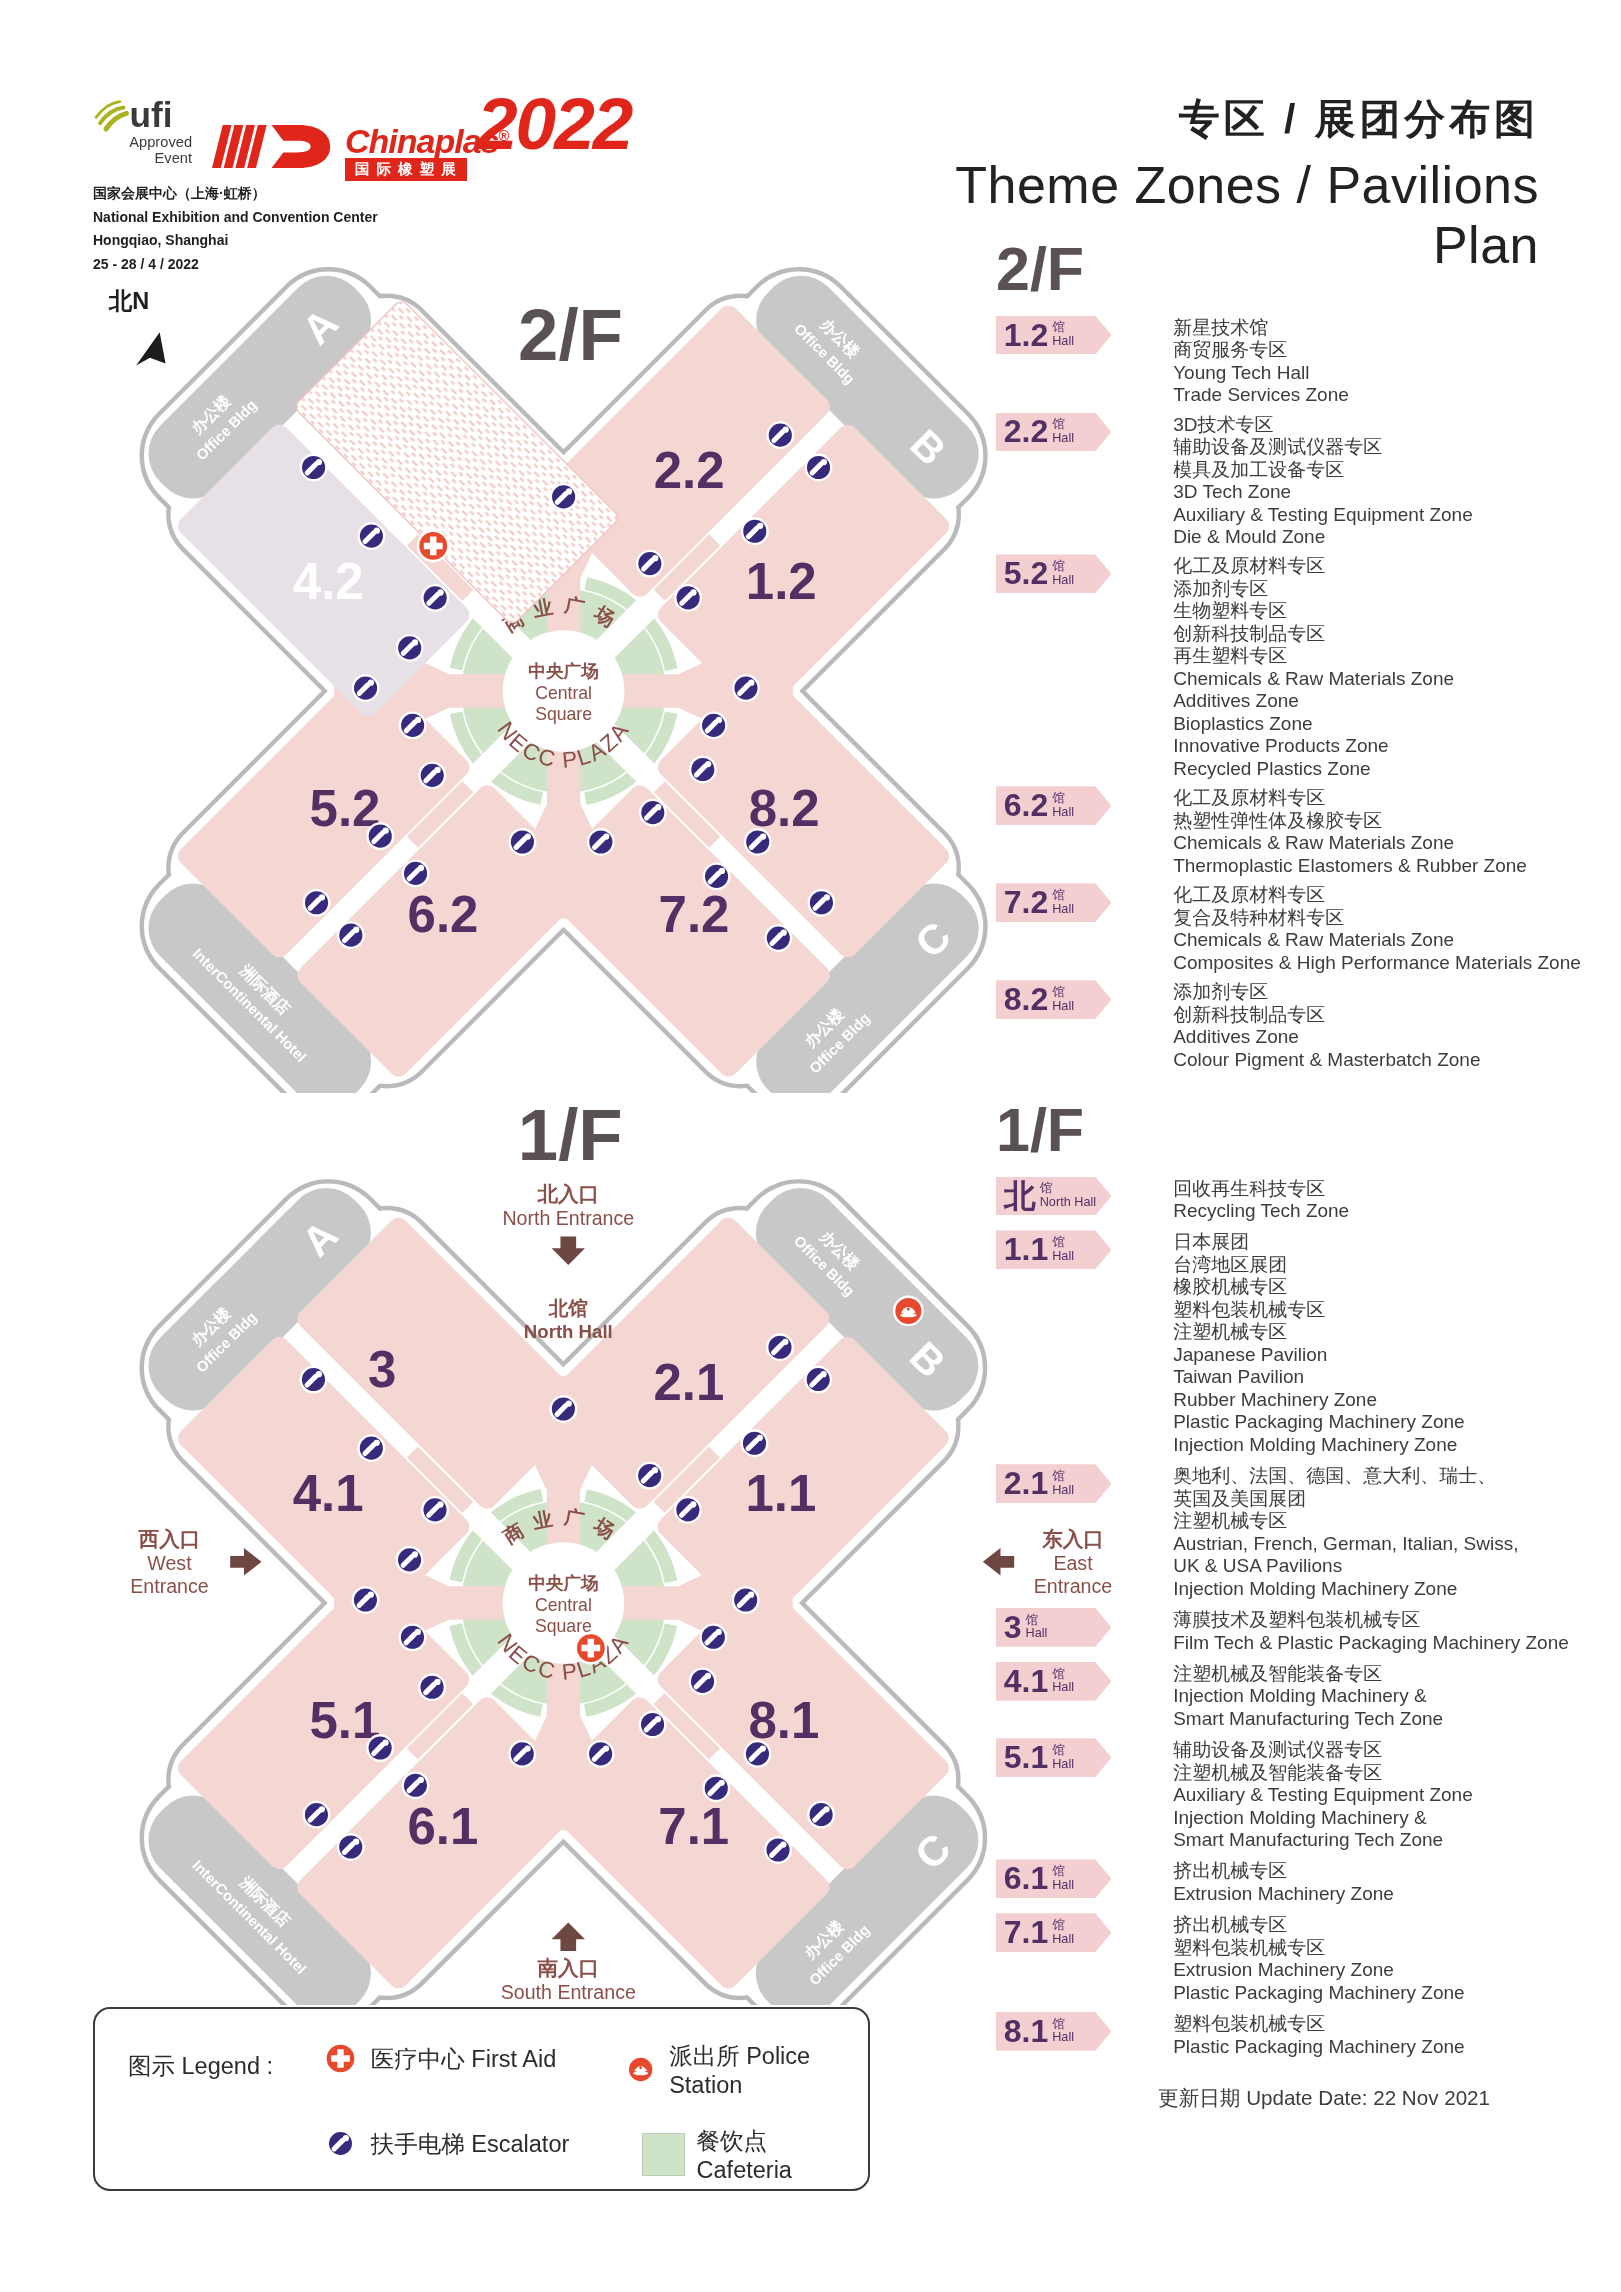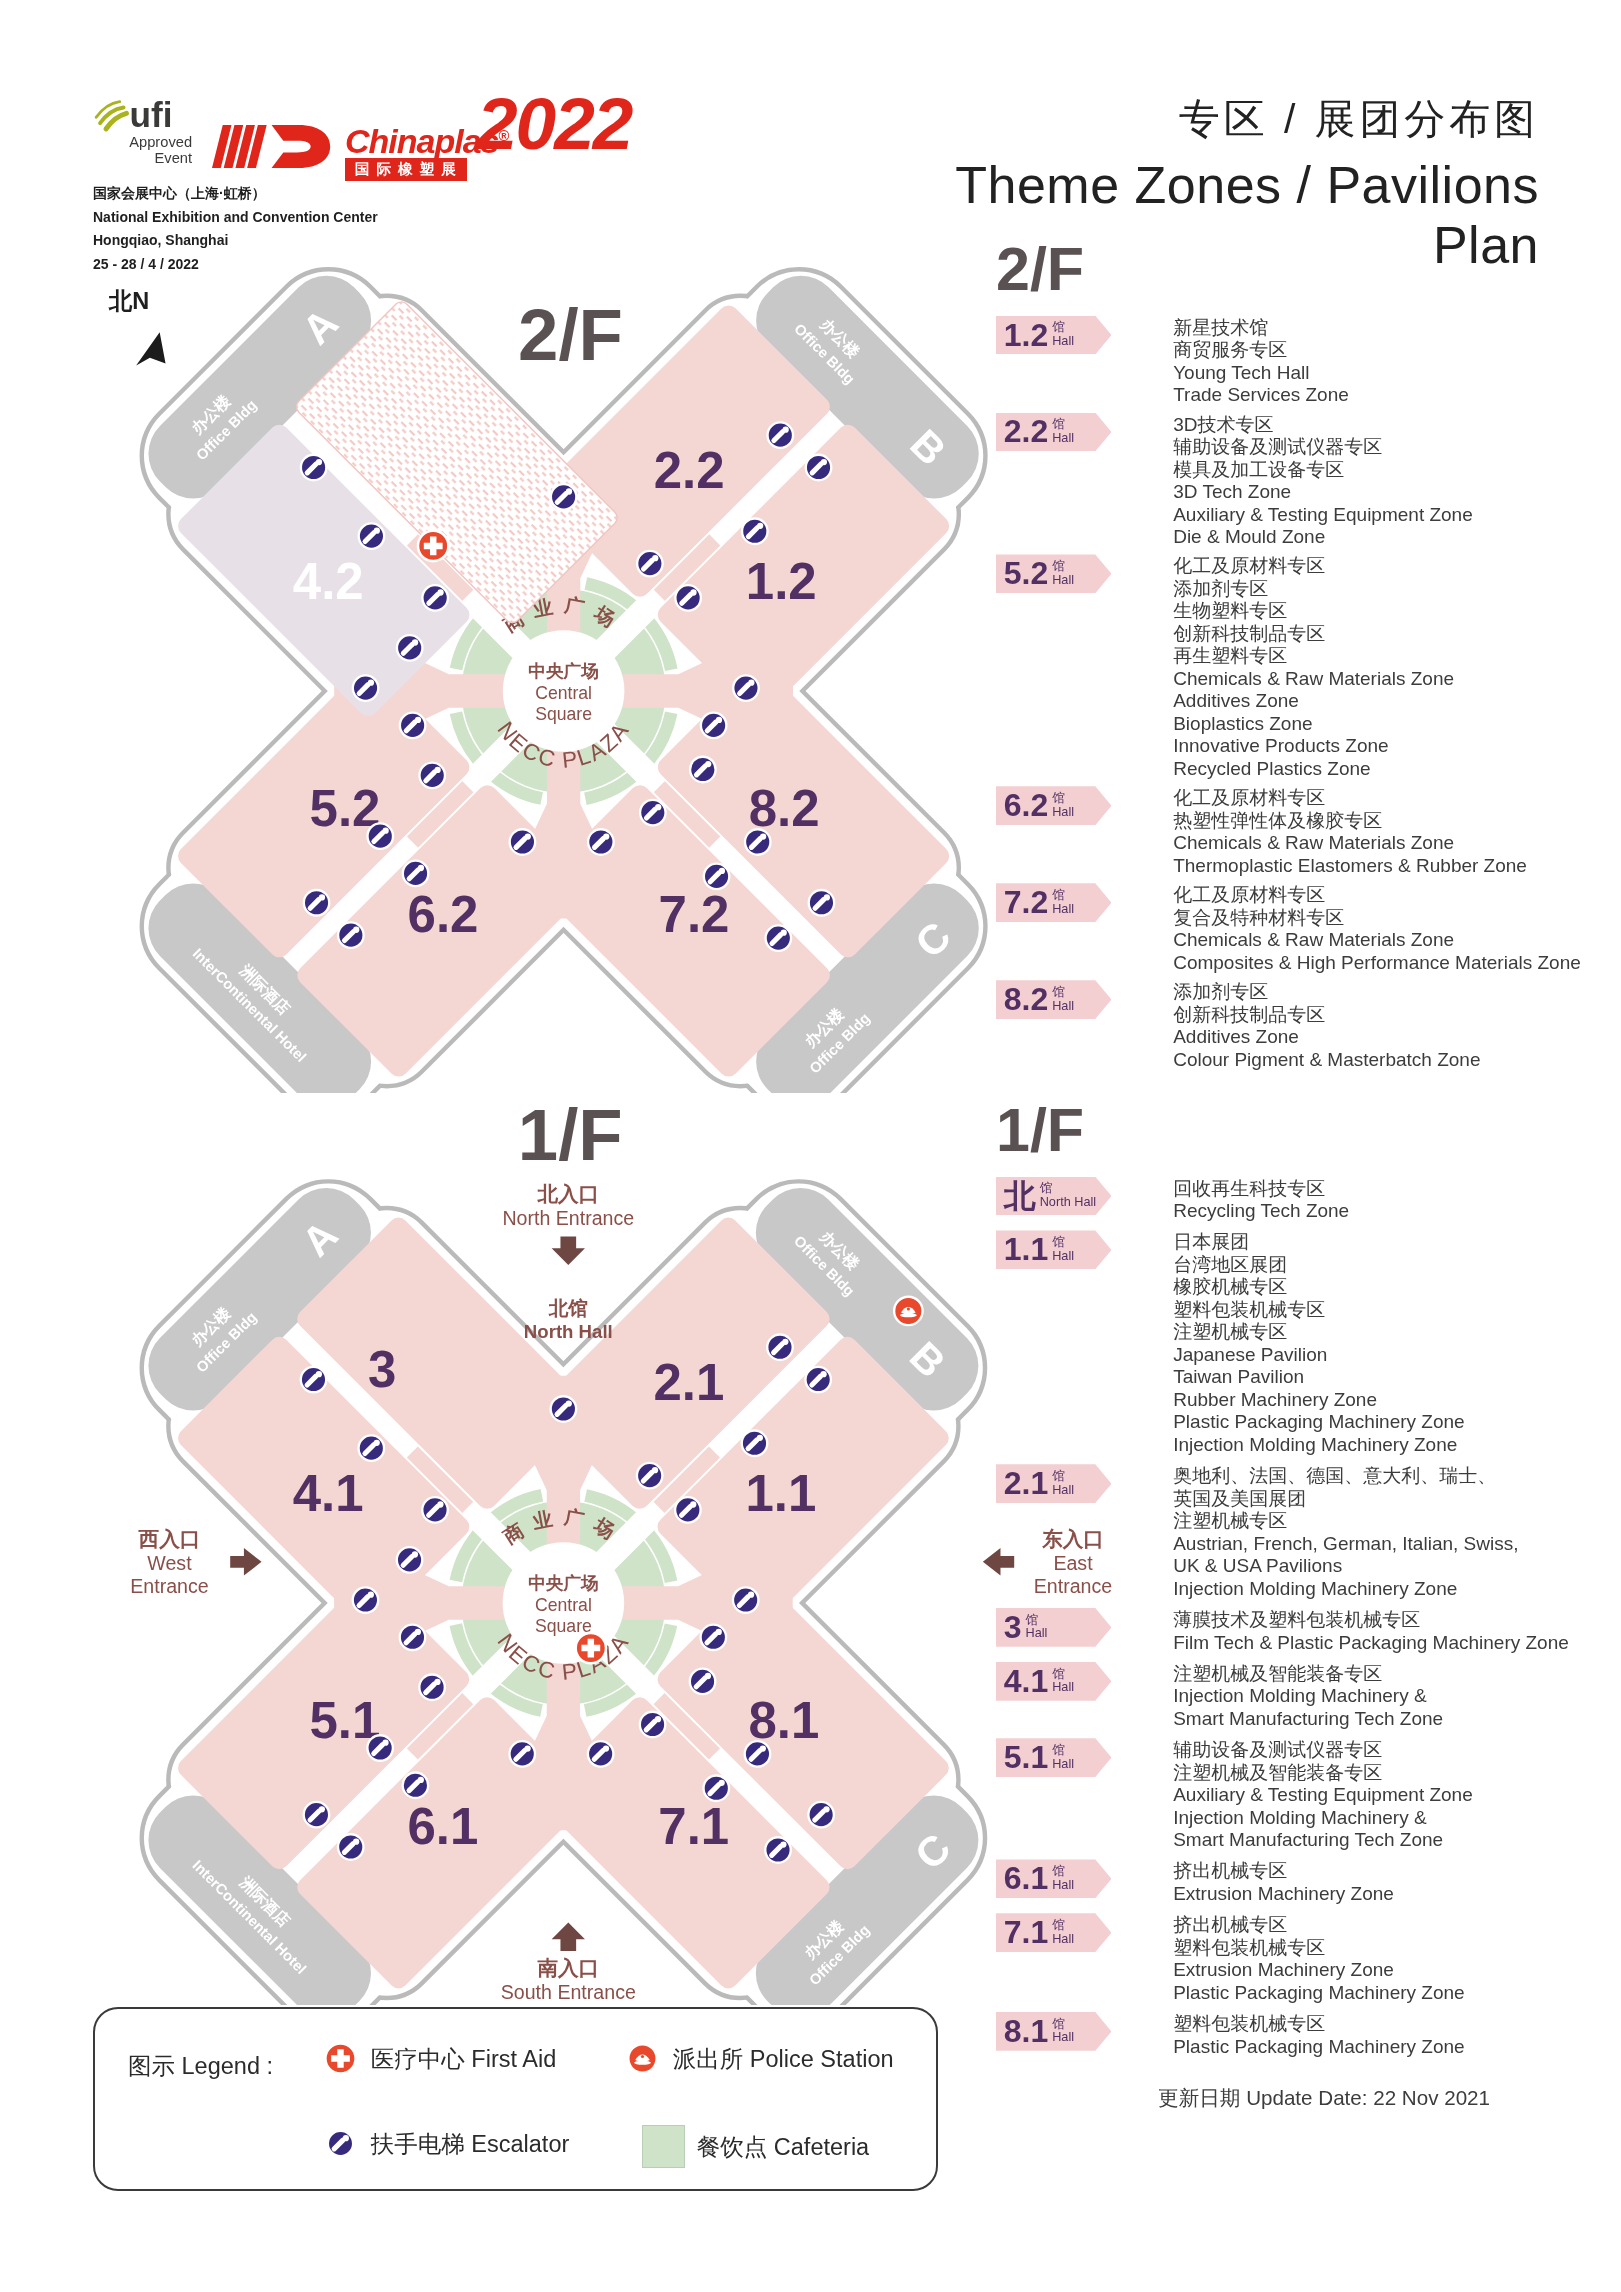--- a/index.html
+++ b/index.html
@@ -18,21 +18,21 @@
   #cp-mark{left:211px;top:123px;}
   #cp-name{left:345px;top:122px;font-size:34px;font-weight:800;font-style:italic;
            color:var(--brand-red);letter-spacing:-1px;}
   #cp-name sup{font-size:14.7px;font-style:normal;}
   #cp-box{left:345px;top:158px;background:var(--brand-red);color:#fff;font-weight:bold;
           font-size:14.7px;letter-spacing:6.9px;padding:2px 3.9px 2px 9.8px;}
   #cp-year{left:477px;top:82px;font-size:73px;font-weight:800;font-style:italic;
            color:var(--brand-red);letter-spacing:-2px;}
   #venue{left:93px;top:182px;font-weight:bold;color:#1f1f1f;font-size:14px;line-height:23.5px;}
   #titles{left:882px;top:92px;width:657px;text-align:right;color:#222;}
-  #title-cn{font-size:41px;font-weight:normal;letter-spacing:3.9px;}
+  #title-cn{font-size:41px;font-weight:bold;letter-spacing:3.9px;}
   #title-en{font-size:52px;font-weight:400;margin-top:7.8px;letter-spacing:0.5px;}
 
   
   svg.map{position:absolute;}
   #map2f{left:93px;top:191px;}
   #map1f{left:93px;top:1103px;}
   svg text{font-family:"Liberation Sans",sans-serif;}
   .flr-title{font-size:74px;font-weight:bold;fill:var(--title-gray);text-anchor:middle;}
   .hallnum{font-size:52px;font-weight:bold;fill:var(--purple);text-anchor:middle;}
   .hallnum.white{fill:#ffffff;}
@@ -60,22 +60,22 @@
          clip-path:polygon(0 0,86% 0,100% 50%,86% 100%,0 100%);
          display:inline-flex;align-items:center;padding:2.9px 13.7px 2.9px 7.8px;margin-right:13.7px;}
   .bnum{font-size:32px;font-weight:bold;color:var(--purple);line-height:33px;}
   .bunit{display:flex;flex-direction:column;margin-left:3.9px;color:var(--purple);}
   .u1{font-size:12.7px;line-height:13.7px;}
   .u2{font-size:12.7px;line-height:13.7px;}
   .lines{padding-top:1px;margin-left:48px;}
   .line{font-size:19px;line-height:22.5px;color:var(--ink);}
 
   
-  #legend-box{left:93px;top:2007px;width:845px;height:184px;border:2.9px solid #3a3a3a;
-              border-radius:25px;box-sizing:border-box;}
+  #legend-box{left:93px;top:2007px;width:777px;height:184px;border:2.9px solid #3a3a3a;
+              border-radius:17px;box-sizing:border-box;}
   .lb-item{position:absolute;display:flex;align-items:center;font-size:23.5px;color:#2b2b2b;}
   .lb-item svg{margin-right:11.8px;}
   #lb-label{left:33px;top:41px;font-size:23.5px;color:#2b2b2b;}
   #lb-aid{left:227px;top:31px;}
   #lb-police{left:529px;top:31px;}
   #lb-esc{left:227px;top:116px;}
   #lb-cafe{left:547px;top:116px;}
   .cafe-swatch{width:41px;height:41px;background:var(--green);border:1px solid #b9ceb6;
                margin-right:11.8px;}
 

